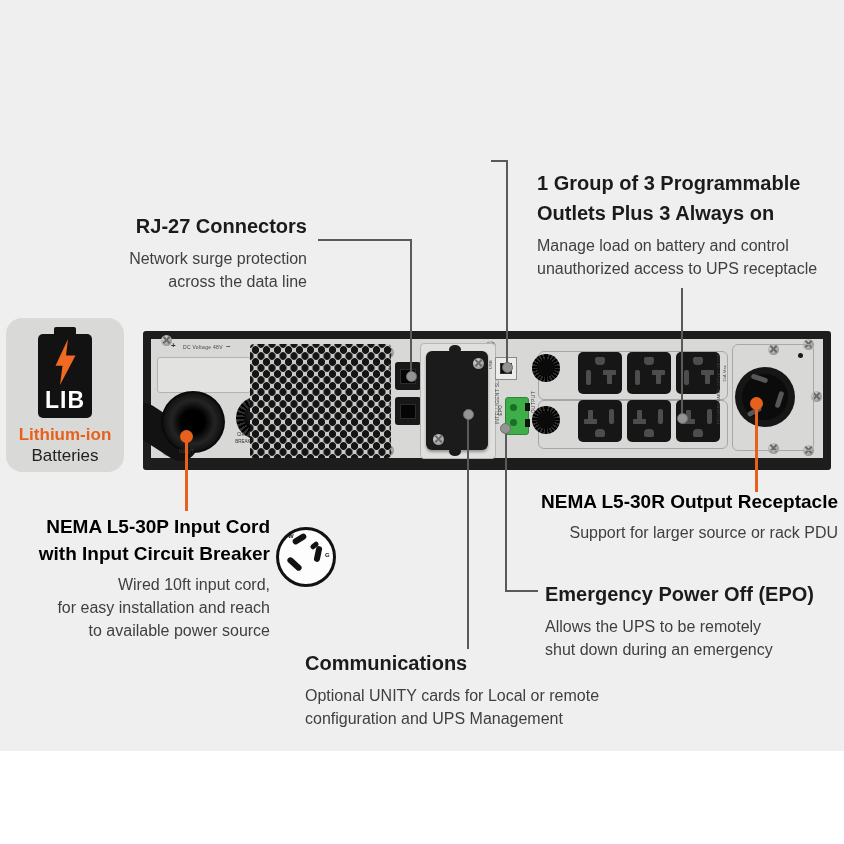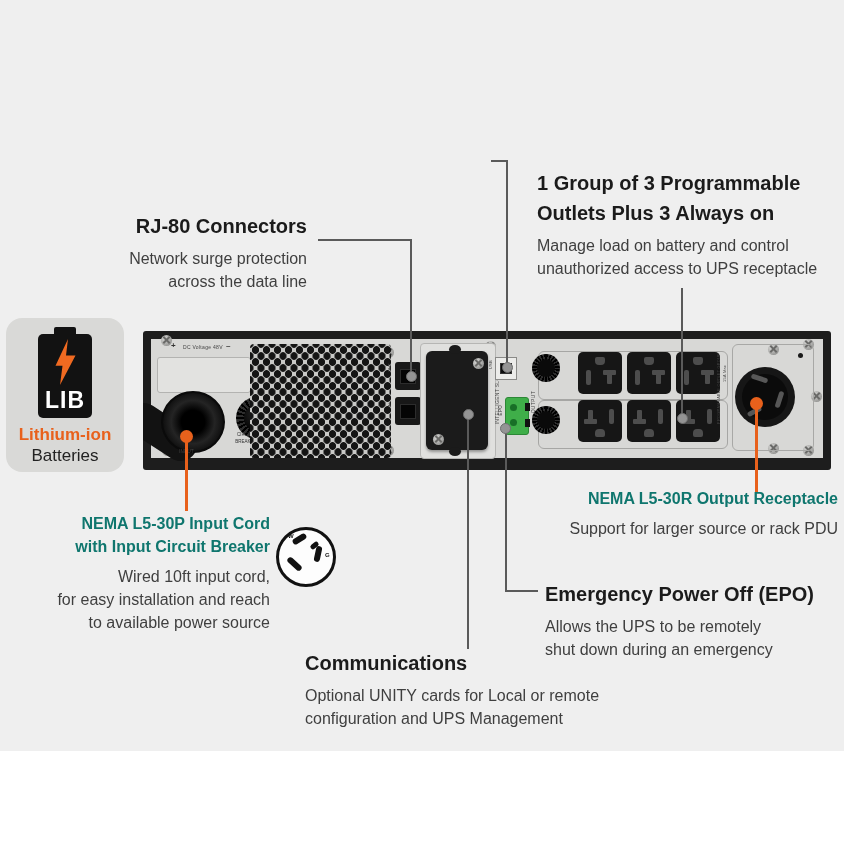--- a/index.html
+++ b/index.html
@@ -4,21 +4,21 @@
 <style>
   html,body{margin:0;padding:0;background:#fff;}
   .canvas{position:relative;width:844px;height:844px;background:#fff;overflow:hidden;
           font-family:"Liberation Sans",sans-serif;}
   .graybg{position:absolute;left:0;top:0;width:844px;height:751px;background:#EFEFEF;}
 
   
   .callout{position:absolute;z-index:7;}
   .ra{text-align:right;}
   .c-title{font-weight:bold;font-size:20px;color:#1B1B1B;line-height:1.5;}
-  .c-title.orange{color:#0f766e;font-size:16px;line-height:1.43;}
+  .c-title.orange{color:#000000;font-size:19px;line-height:1.43;}
   .c-body{font-size:16px;color:#3F3F3F;line-height:1.44;margin-top:6px;}
   .c-body div{white-space:nowrap;}
   #co-usb{right:357px;top:101px;width:280px;}
   #co-group{left:537px;top:168px;width:320px;}
   #co-rj45{right:537px;top:211px;width:280px;}
   #co-input{right:574px;top:513px;width:300px;}
   #co-output{right:6px;top:488px;width:350px;}
   #co-epo{left:545px;top:579px;width:310px;}
   #co-comm{left:305px;top:648px;width:350px;}
 
@@ -145,21 +145,21 @@
       <div>1 Group of 3 Programmable</div>
       <div>Outlets Plus 3 Always on</div>
     </div>
     <div class="c-body">
       <div>Manage load on battery and control</div>
       <div>unauthorized access to UPS receptacle</div>
     </div>
   </div>
 
   <div class="callout ra" id="co-rj45">
-    <div class="c-title">RJ-80 Connectors</div>
+    <div class="c-title">RJ-27 Connectors</div>
     <div class="c-body">
       <div>Network surge protection</div>
       <div>across the data line</div>
     </div>
   </div>
 
   <div class="callout ra" id="co-input">
     <div class="c-title orange">
       <div>NEMA L5-30P Input Cord</div>
       <div>with Input Circuit Breaker</div>

